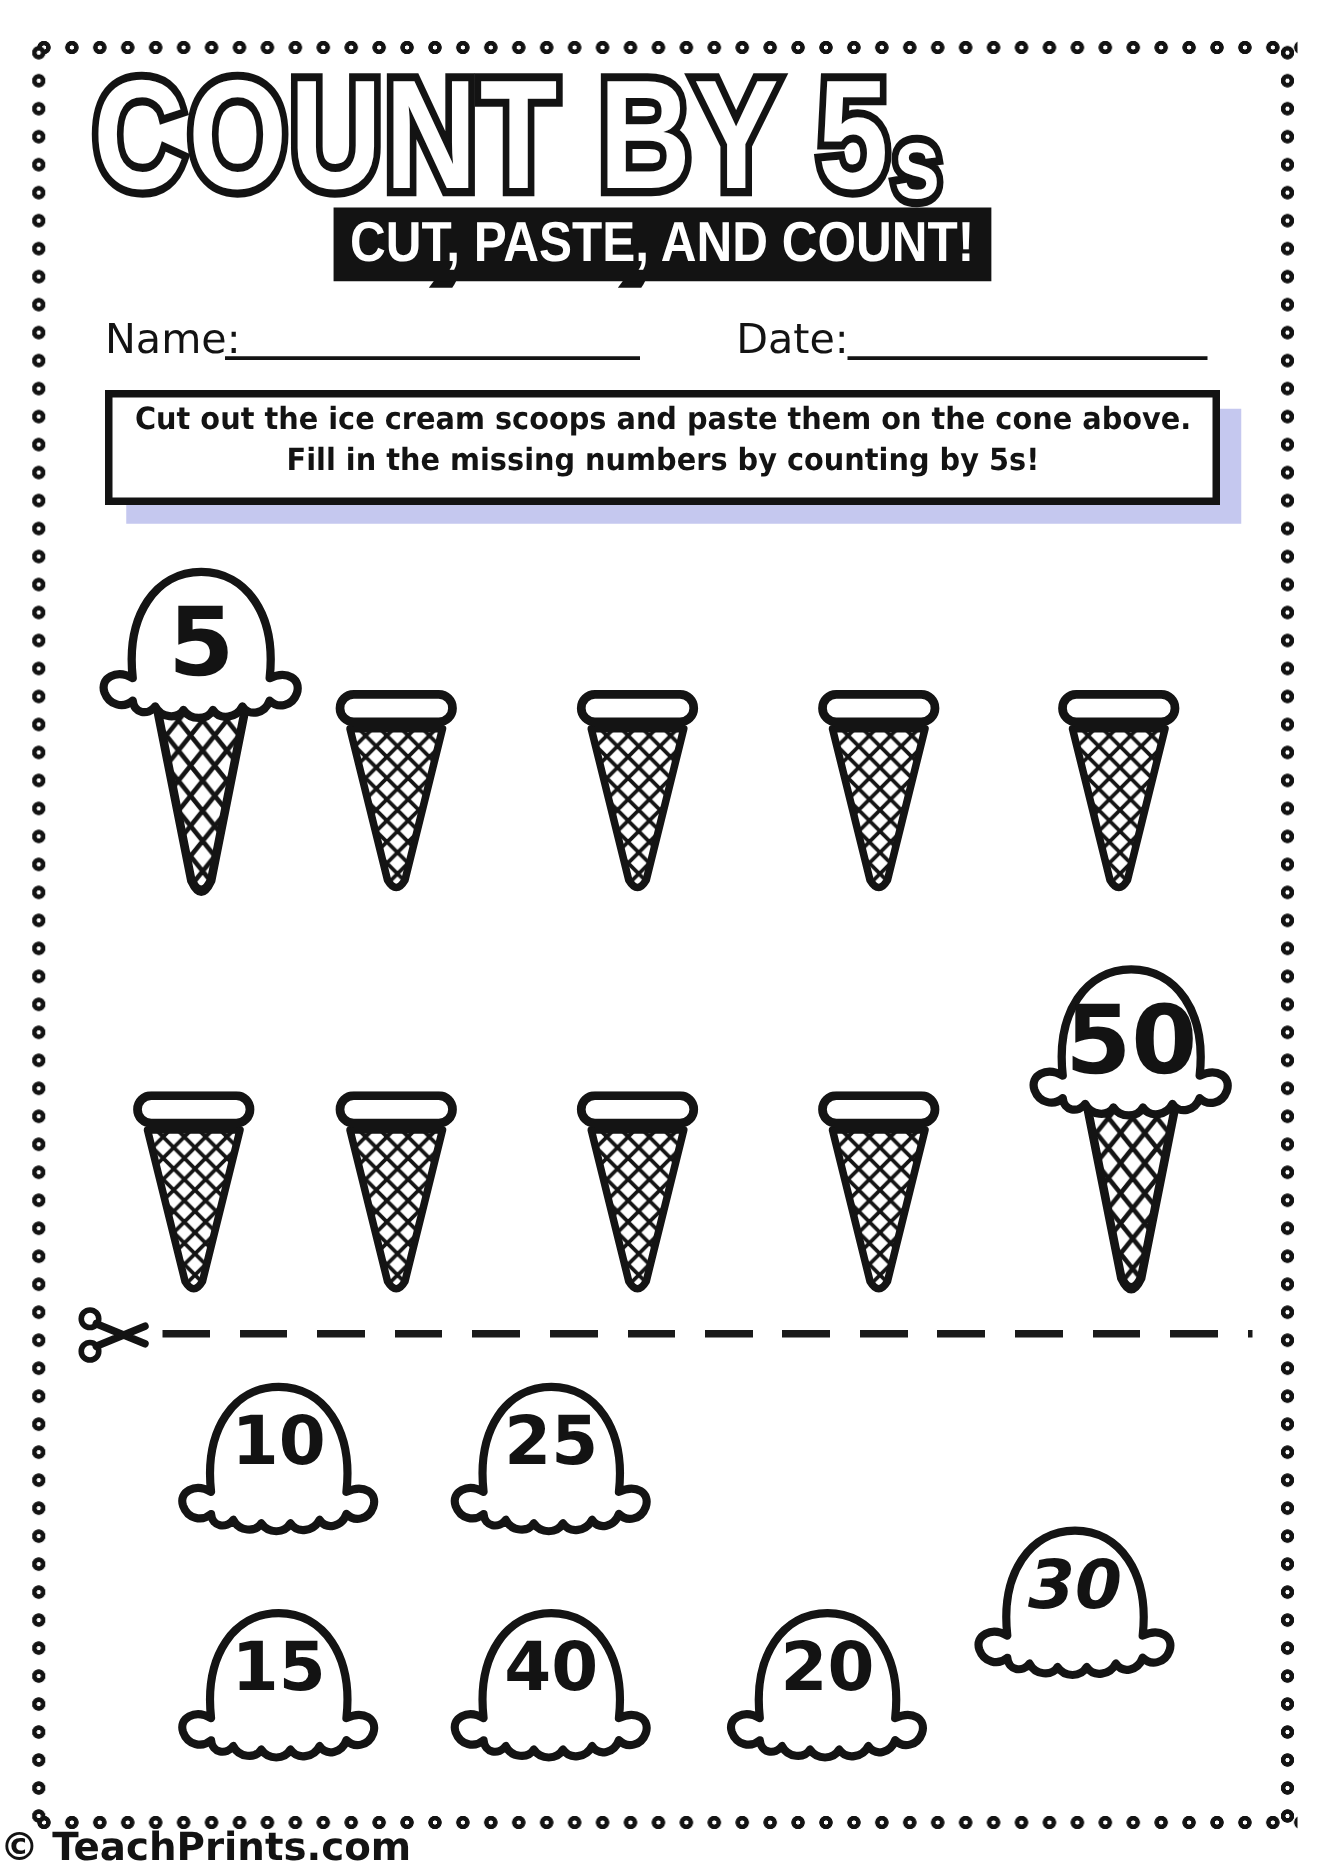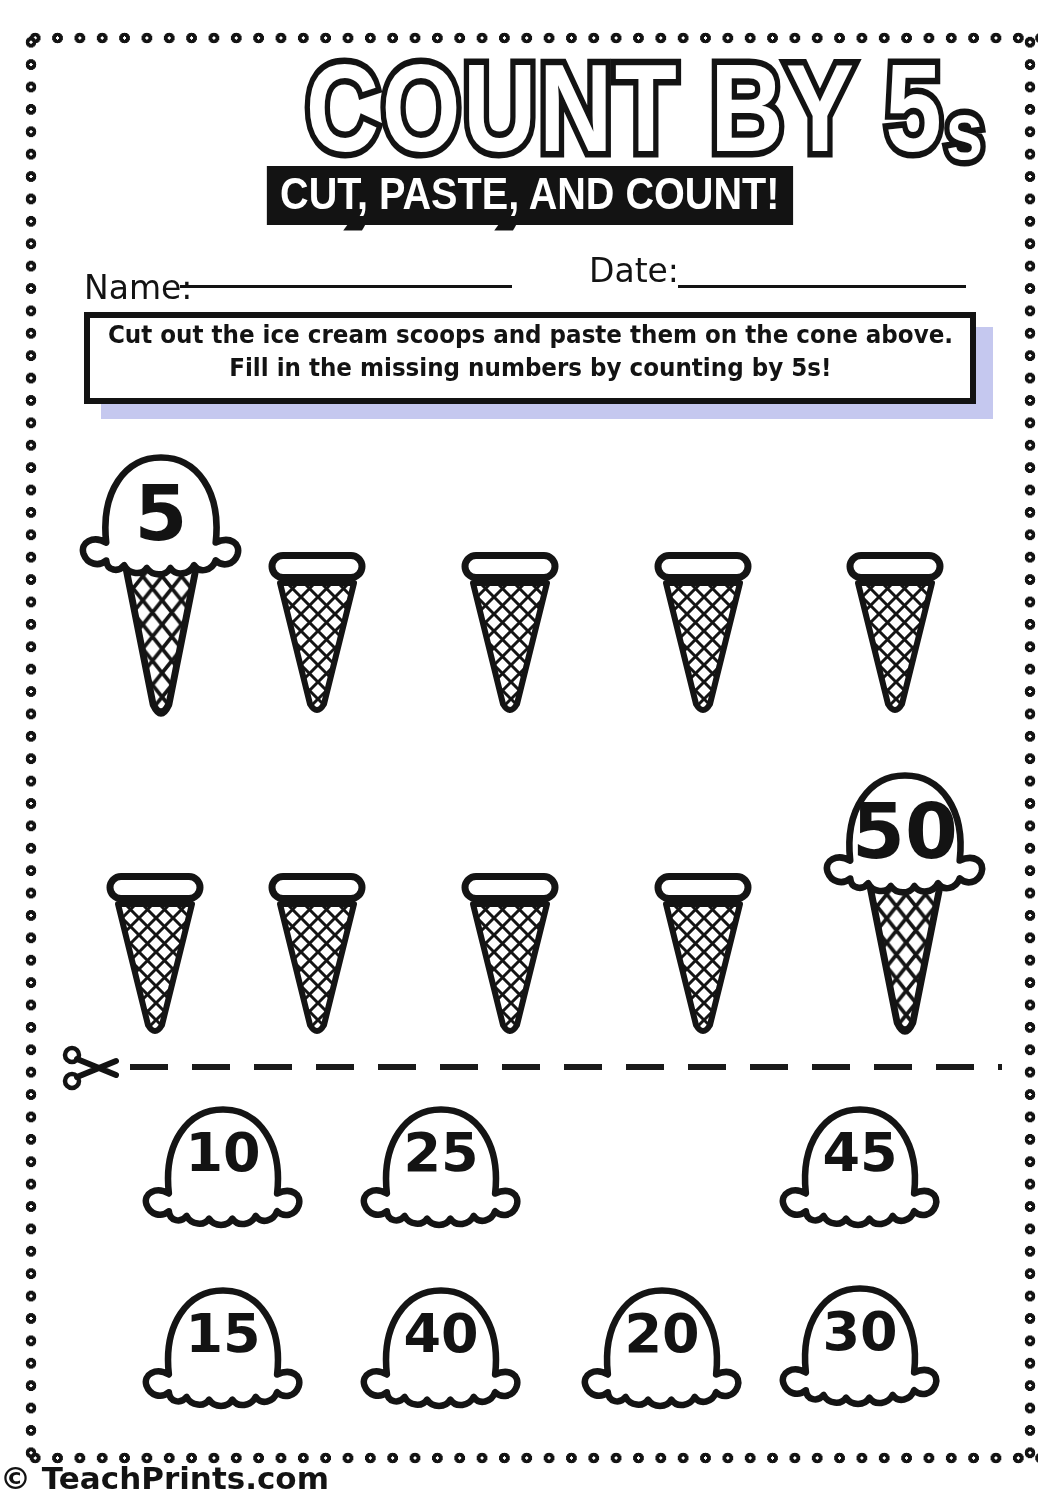--- a/index.html
+++ b/index.html
@@ -18,21 +18,21 @@
     position:absolute; width:12px; top:31px; bottom:36px;
     background-image:radial-gradient(circle at center, #fff 1.6px, #131313 1.7px 5.1px, transparent 5.6px);
     background-size:12px 22.4px; background-repeat:repeat-y;
   }
   .dots-top { top:32px; }
   .dots-bottom { top:1452px; }
   .dots-left { left:25px; }
   .dots-right { right:24px; }
 
   
-  .title-wrap { position:absolute; top:46px; left:0; width:100%; text-align:right; }
+  .title-wrap { position:absolute; top:46px; left:0; width:100%; text-align:left; }
   .title-inner {
     display:inline-block; transform:scaleX(.82); transform-origin:50% 50%;
     font-family:"Liberation Sans", sans-serif; font-weight:900; line-height:1; white-space:nowrap;
   }
   .bubble {
     position:relative; display:inline-block; color:#131313;
     -webkit-text-stroke:13px #131313; letter-spacing:3px;
   }
   .bubble::after {
     content:attr(data-text); position:absolute; left:0; top:0; width:100%;
@@ -119,21 +119,21 @@
     <h1 class="title-inner">
       <span class="bubble title-big" data-text="COUNT BY 5">COUNT BY 5</span><span class="bubble title-s" data-text="s">s</span>
     </h1>
   </div>
   <div class="subtitle-wrap">
     <span class="subtitle-outline" data-text="CUT, PASTE, AND COUNT!">
       <span class="subtitle-box">CUT, PASTE, AND COUNT!</span>
     </span>
   </div>
 
-  <div class="field-label" style="left:84px; top:268px;text-align:right;">Name:</div>
+  <div class="field-label" style="left:84px; top:251px;text-align:right;">Name:</div>
   <div class="field-line" style="left:180px; top:252px; width:332px; height:36px;"></div>
   <div class="field-label" style="left:589px; top:251px;">Date:</div>
   <div class="field-line" style="left:678px; top:252px; width:288px; height:36px;"></div>
 
   <div class="instr-box">
     <div class="instr-line">Cut out the ice cream scoops and paste them on the cone above.</div>
     <div class="instr-line">Fill in the missing numbers by counting by 5s!</div>
   </div>
 
   <div class="cone-wrap" style="left:76px; top:450px; width:170px; height:272px;">
@@ -214,46 +214,40 @@
         <use href="#scoopP" fill="#fff" stroke="#141414" stroke-width="7" stroke-linejoin="round"></use>
       </svg>
     <div class="num num-cut">10</div>
   </div>
   <div class="cone-wrap" style="left:357px; top:1102px; width:168px; height:140px;">
     <svg width="168" height="140" viewBox="0 0 180 150">
         <use href="#scoopP" fill="#fff" stroke="#141414" stroke-width="7" stroke-linejoin="round"></use>
       </svg>
     <div class="num num-cut">25</div>
   </div>
-  <div class="cone-wrap" style="left:776px; top:1102px; width:168px; height:140px;">
-    <svg width="168" height="140" viewBox="0 0 180 150">
-        <use href="#scoopP" fill="#fff" stroke="#141414" stroke-width="7" stroke-linejoin="round"></use>
-      </svg>
-    <div class="num num-cut">45</div>
-  </div>
 
   <div class="cone-wrap" style="left:139px; top:1283px; width:168px; height:140px;">
     <svg width="168" height="140" viewBox="0 0 180 150">
         <use href="#scoopP" fill="#fff" stroke="#141414" stroke-width="7" stroke-linejoin="round"></use>
       </svg>
     <div class="num num-cut">15</div>
   </div>
   <div class="cone-wrap" style="left:357px; top:1283px; width:168px; height:140px;">
     <svg width="168" height="140" viewBox="0 0 180 150">
         <use href="#scoopP" fill="#fff" stroke="#141414" stroke-width="7" stroke-linejoin="round"></use>
       </svg>
     <div class="num num-cut">40</div>
   </div>
   <div class="cone-wrap" style="left:578px; top:1283px; width:168px; height:140px;">
     <svg width="168" height="140" viewBox="0 0 180 150">
         <use href="#scoopP" fill="#fff" stroke="#141414" stroke-width="7" stroke-linejoin="round"></use>
       </svg>
     <div class="num num-cut">20</div>
   </div>
-  <div class="cone-wrap" style="left:776px; top:1281px; width:168px; height:140px;">
+  <div class="cone-wrap" style="left:776px; top:1217px; width:168px; height:140px;font-style:italic;">
     <svg width="168" height="140" viewBox="0 0 180 150">
         <use href="#scoopP" fill="#fff" stroke="#141414" stroke-width="7" stroke-linejoin="round"></use>
       </svg>
     <div class="num num-cut">30</div>
   </div>
 
   <div class="footer">© TeachPrints.com</div>
 
 </div>
 

